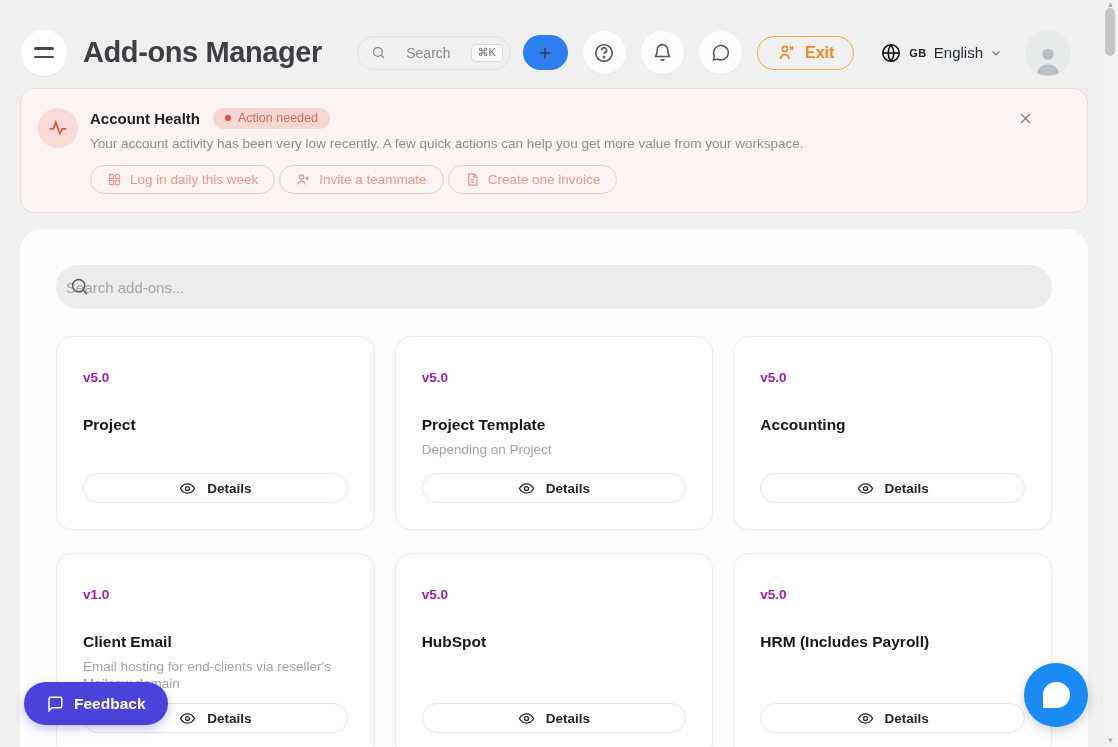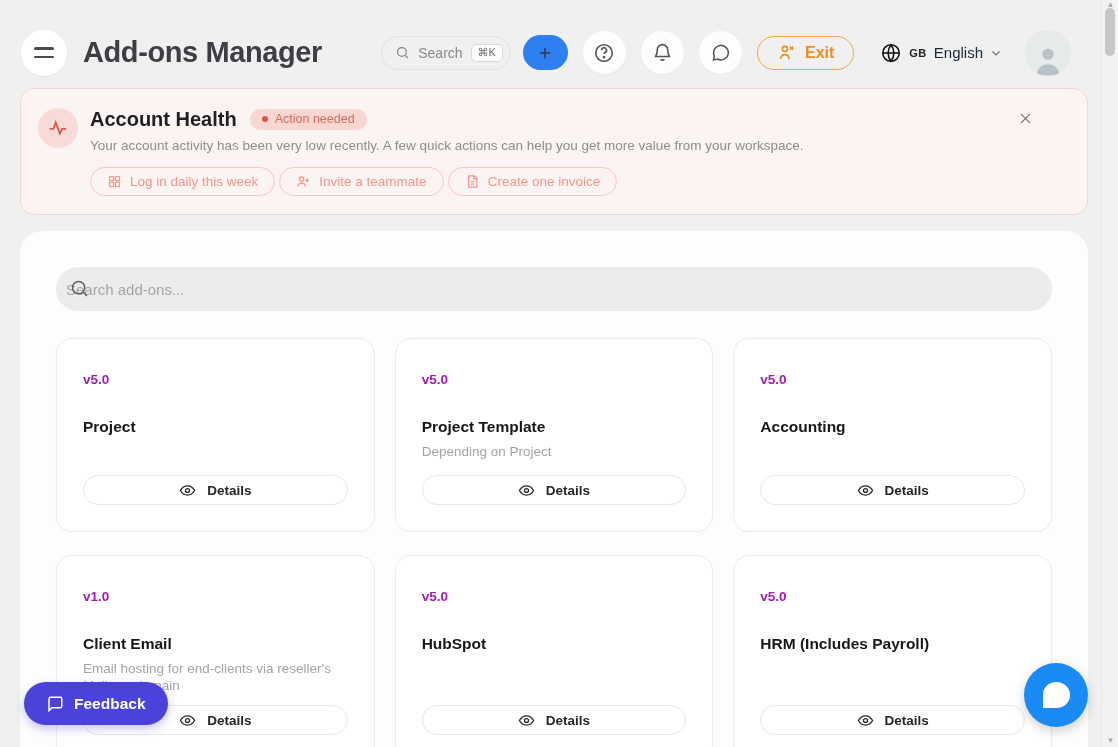--- a/index.html
+++ b/index.html
@@ -18,21 +18,21 @@
   .hamburger-btn {
     width:46px; height:46px; border-radius:50%; background:#fff;
     display:flex; align-items:center; justify-content:center; flex-direction:column; gap:6px;
     box-shadow:0 1px 2px rgba(0,0,0,.04); cursor:pointer; flex:0 0 auto;
   }
   .hamburger-btn .bar { width:20px; height:2.6px; border-radius:2px; background:#4b4c50; }
   .page-title { margin-left:16px; font-size:29px; font-weight:700; color:#3e3f44; letter-spacing:-.4px; white-space:nowrap; }
   .header-spacer { flex:1; }
   .header-search {
     height:34px; border:1px solid #e1e2e1; border-radius:17px;
-    display:flex; align-items:center; gap:8px; padding:0 7px 0 13px; cursor:pointer;
+    display:flex; align-items:center; gap:20px; padding:0 7px 0 13px; cursor:pointer;
   }
   .header-search .search-label { font-size:14px; color:#87898d; }
   .kbd { border:1px solid #d8d9da; border-radius:5px; padding:1px 6px 2px; font-size:11px; color:#6e7074; background:#fbfbfb; }
   .add-btn {
     margin-left:12px; width:45px; height:35px; border-radius:18px; background:#2e7ff0;
     display:flex; align-items:center; justify-content:center; cursor:pointer; border:none;
   }
   .circle-btn {
     margin-left:15px; width:43px; height:43px; border-radius:50%; background:#fdfdfd;
     display:flex; align-items:center; justify-content:center; cursor:pointer; border:none;
@@ -55,21 +55,21 @@
   .banner {
     margin:0 30px 0 20px; background:#fcf4f2; border:1px solid #f4d8d2; border-radius:14px;
     padding:19px 20px 18px 17px; position:relative;
   }
   .banner-flex { display:flex; }
   .banner-icon-circle {
     width:40px; height:40px; border-radius:50%; background:#f8dbd8; flex:0 0 auto;
     display:flex; align-items:center; justify-content:center; margin-right:12px;
   }
   .banner-title-row { display:flex; align-items:center; gap:13px; }
-  .banner-title { font-size:20px; font-weight:700; color:#1f2024; }
+  .banner-title { font-size:15px; font-weight:700; color:#1f2024; }
   .banner-badge {
     background:#f8d6d2; color:#d96a5e; border-radius:999px; padding:3px 12px 4px;
     font-size:12.5px; display:flex; align-items:center; gap:7px;
   }
   .banner-badge .dot { width:6px; height:6px; border-radius:50%; background:#e05246; }
   .banner-desc { margin-top:7px; font-size:13.5px; color:#8d8e8f; }
   .banner-actions { margin-top:14px; display:flex; gap:4px; }
   .banner-action {
     height:29px; padding:0 16px; border:1px solid #f6c6c0; border-radius:999px; background:transparent;
     display:flex; align-items:center; gap:8px; color:#f0968d; font-size:13.5px; cursor:pointer; font-family:inherit;

